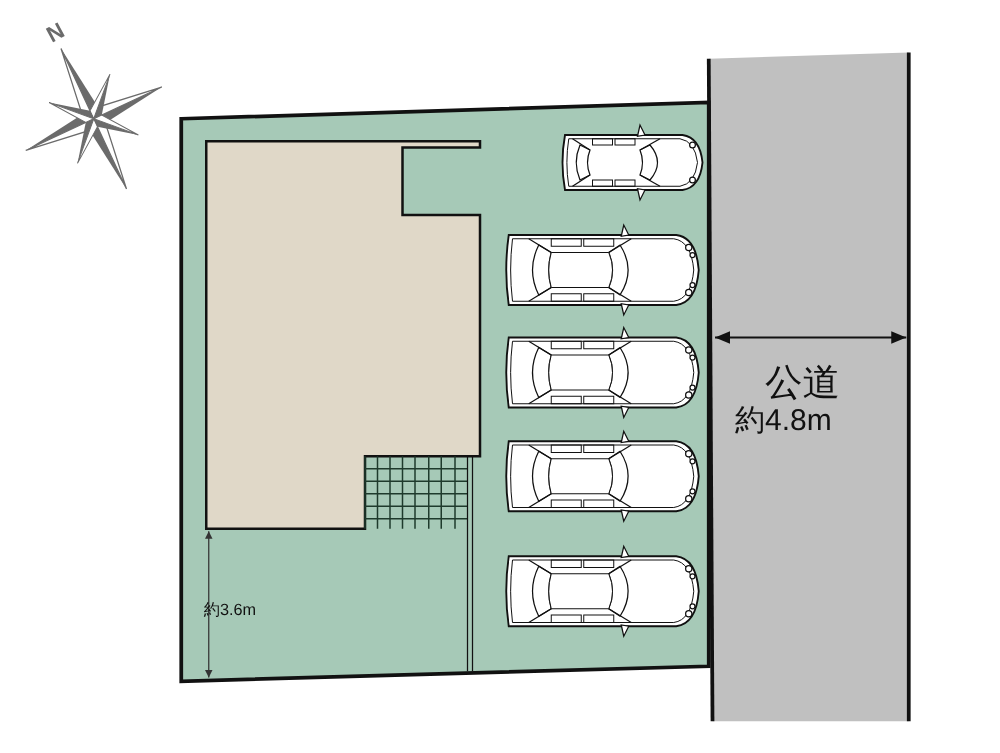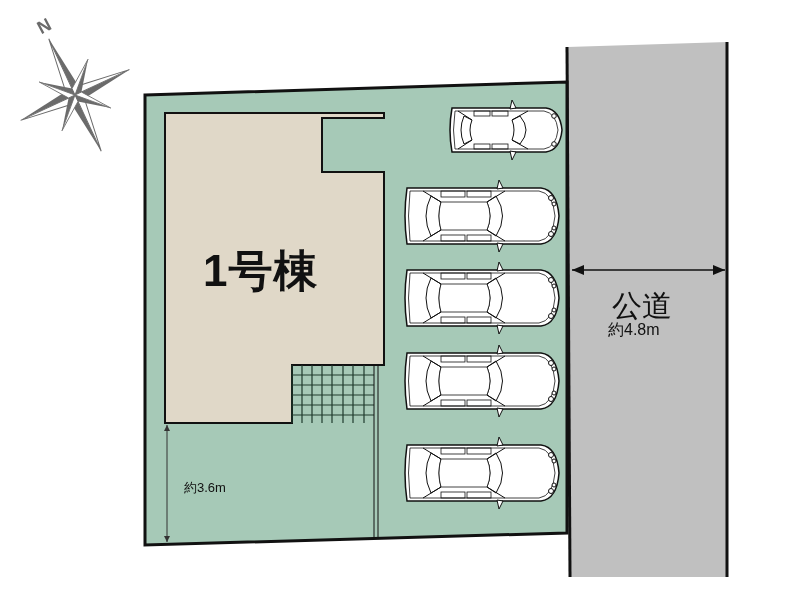--- a/index.html
+++ b/index.html
@@ -1,22 +1,22 @@
 <!DOCTYPE html>
 <html><head>
 <meta charset="utf-8">
 <style>
   html, body { margin:0; padding:0; background:#ffffff; }
   #canvas { position:relative; width:800px; height:602px; overflow:hidden; background:#ffffff; }
   svg { position:absolute; left:0; top:0; }
   .label { position:absolute; font-family:"Liberation Sans", "DejaVu Sans", sans-serif; color:#111; white-space:nowrap; }
   #bldg-label { left:203px; top:242px; font-size:44px; font-weight:bold; letter-spacing:1px; }
   #road-name { left:612px; top:286px; font-size:30px; }
-  #road-width { left:608px; top:320px; font-size:16px; }
-  #setback-label { left:184px; top:479px; font-size:13px; }
+  #road-width { left:588px; top:320px; font-size:24px; }
+  #setback-label { left:163px; top:479px; font-size:13px; }
   #compass-n { left:38px; top:16px; font-size:18px; font-weight:bold; color:#6b6b6b; transform:rotate(-28deg); }
 </style>
 </head>
 <body>
 
 <div id="canvas">
 <svg width="800" height="602" viewBox="0 0 800 602" xmlns="http://www.w3.org/2000/svg">
   <defs>
     <g id="car-large">
 
@@ -141,17 +141,16 @@
       <polygon points="0,38 5,5 0,0" fill="#fff" stroke="#6b6b6b" stroke-width="0.8"></polygon>
       <polygon points="38,0 5,5 0,0"></polygon>
       <polygon points="38,0 5,-5 0,0" fill="#fff" stroke="#6b6b6b" stroke-width="0.8"></polygon>
       <polygon points="-38,0 -5,-5 0,0"></polygon>
       <polygon points="-38,0 -5,5 0,0" fill="#fff" stroke="#6b6b6b" stroke-width="0.8"></polygon>
     </g>
   </g>
 </svg>
 
 <div class="label" id="compass-n">N</div>
-<div class="label" id="bldg-label">1号棟</div>
 <div class="label" id="road-name">公道</div>
 <div class="label" id="road-width">約4.8m</div>
 <div class="label" id="setback-label">約3.6m</div>
 </div>
 
 </body></html>

